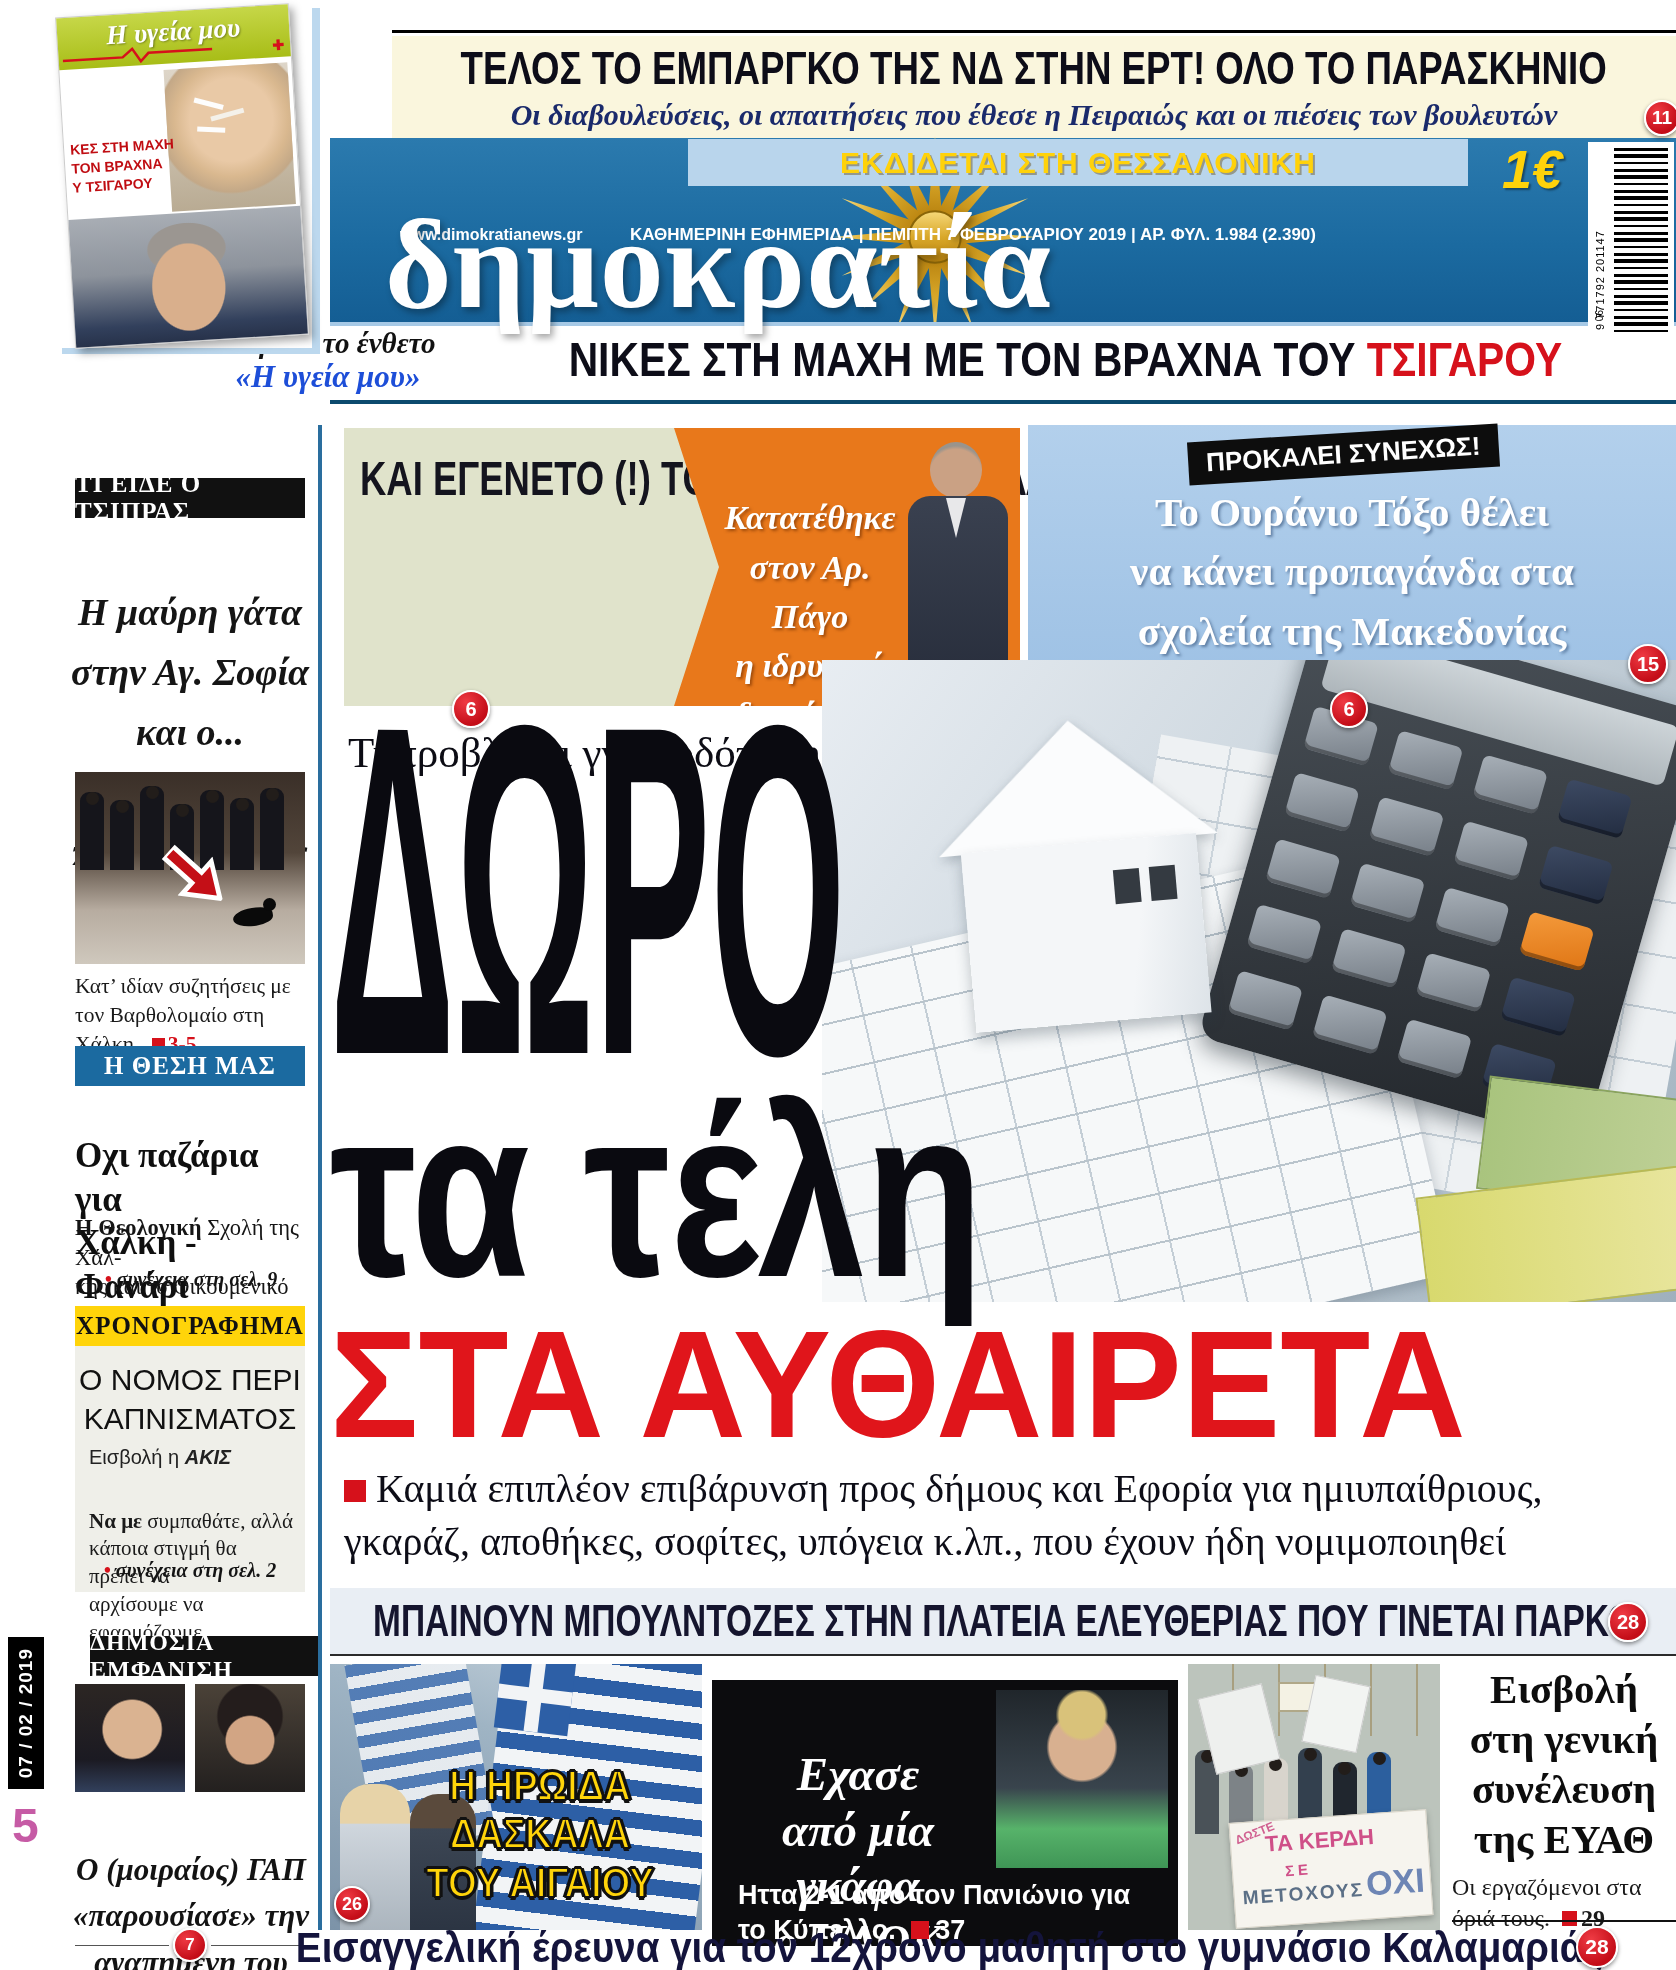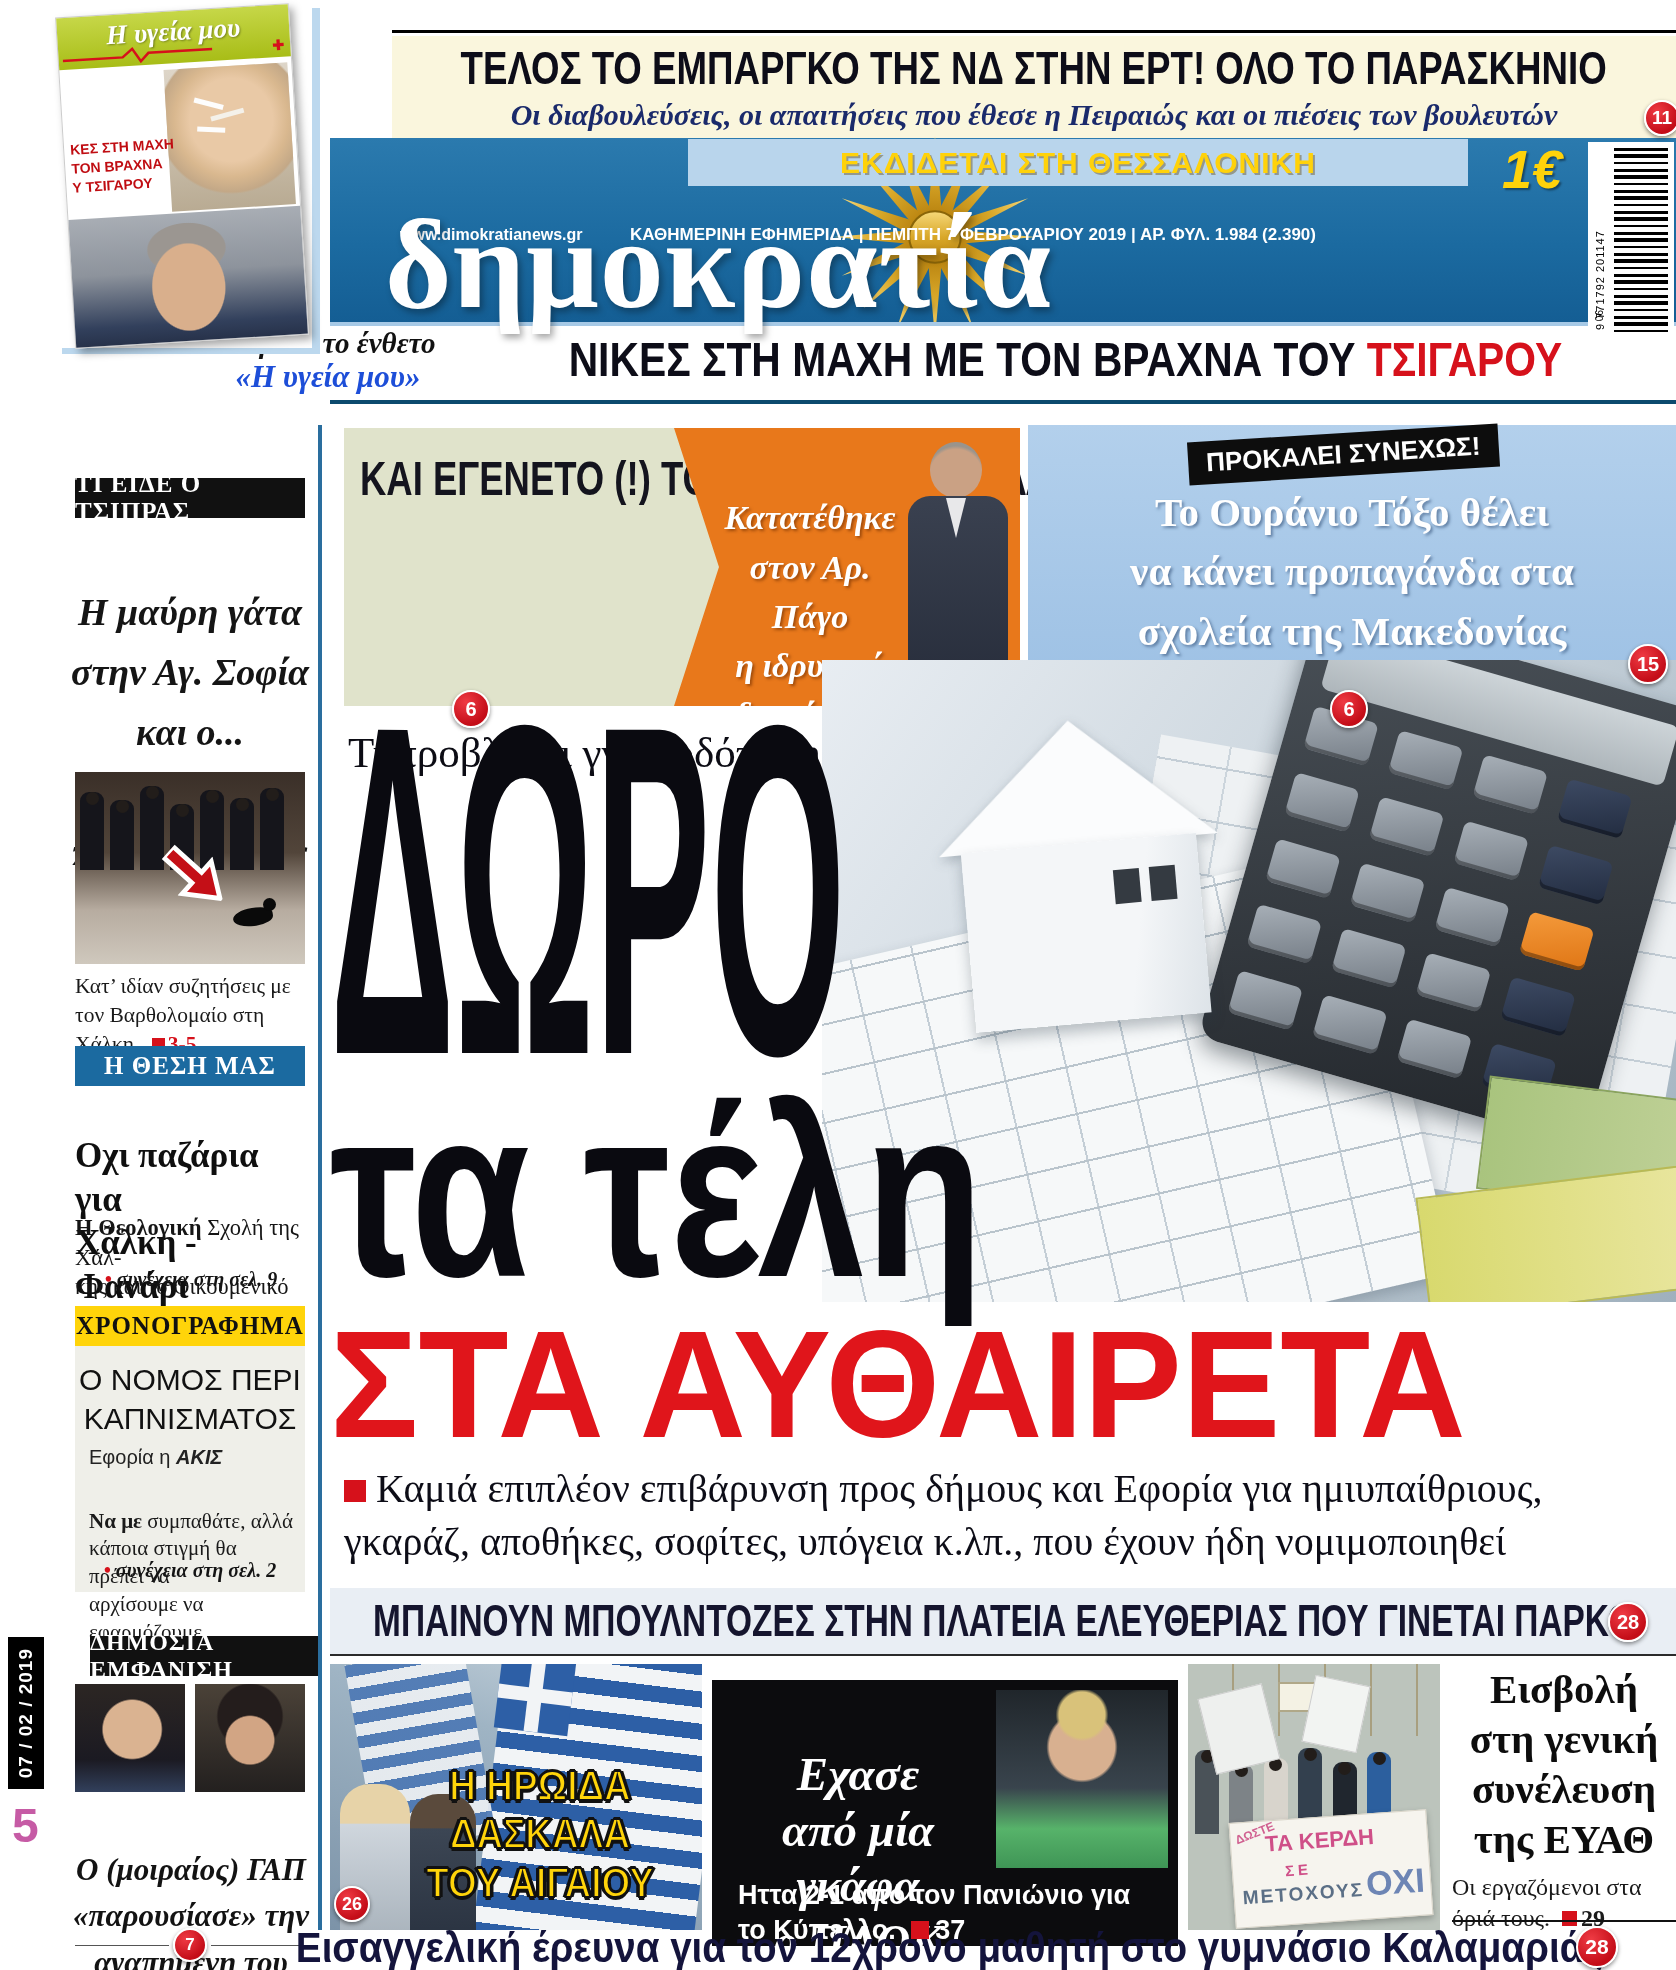--- a/index.html
+++ b/index.html
@@ -192,21 +192,21 @@
 
   <div class="shead" style="left:75px;top:1306px;background:#ffd40a;color:#111;">
     <span>ΧΡΟΝΟΓΡΑΦΗΜΑ</span>
   </div>
   <div class="abs" style="left:75px;top:1346px;width:230px;height:246px;background:#efefe9;">
     <div class="pre ctr" style="position:absolute;left:0;top:14px;width:100%;font-size:30px;line-height:1.3;color:#111;">
       <span>Ο ΝΟΜΟΣ ΠΕΡΙ
 ΚΑΠΝΙΣΜΑΤΟΣ</span>
     </div>
     <div class="abs" style="left:14px;top:100px;font-size:20px;color:#222;">
-      <span>Εφορία η </span><span style="font-weight:bold;font-style:italic;">ΑΚΙΣ</span>
+      <span>Εισβολή η </span><span style="font-weight:bold;font-style:italic;">ΑΚΙΣ</span>
     </div>
     <div class="abs pre serif" style="left:14px;top:134px;width:206px;font-size:21px;line-height:1.32;color:#1a1a1a;">
       <span style="font-weight:bold;">Να με</span><span> συμπαθάτε, αλλά
 κάποια στιγμή θα πρέπει να
 αρχίσουμε να εφαρμόζουμε</span>
     </div>
     <div class="abs serif" style="left:0;bottom:10px;width:100%;text-align:center;font-style:italic;font-weight:bold;font-size:20px;color:#141414;">
       <span style="color:#d6111b;">• </span><span>συνέχεια στη σελ. 2</span>
     </div>
   </div>

